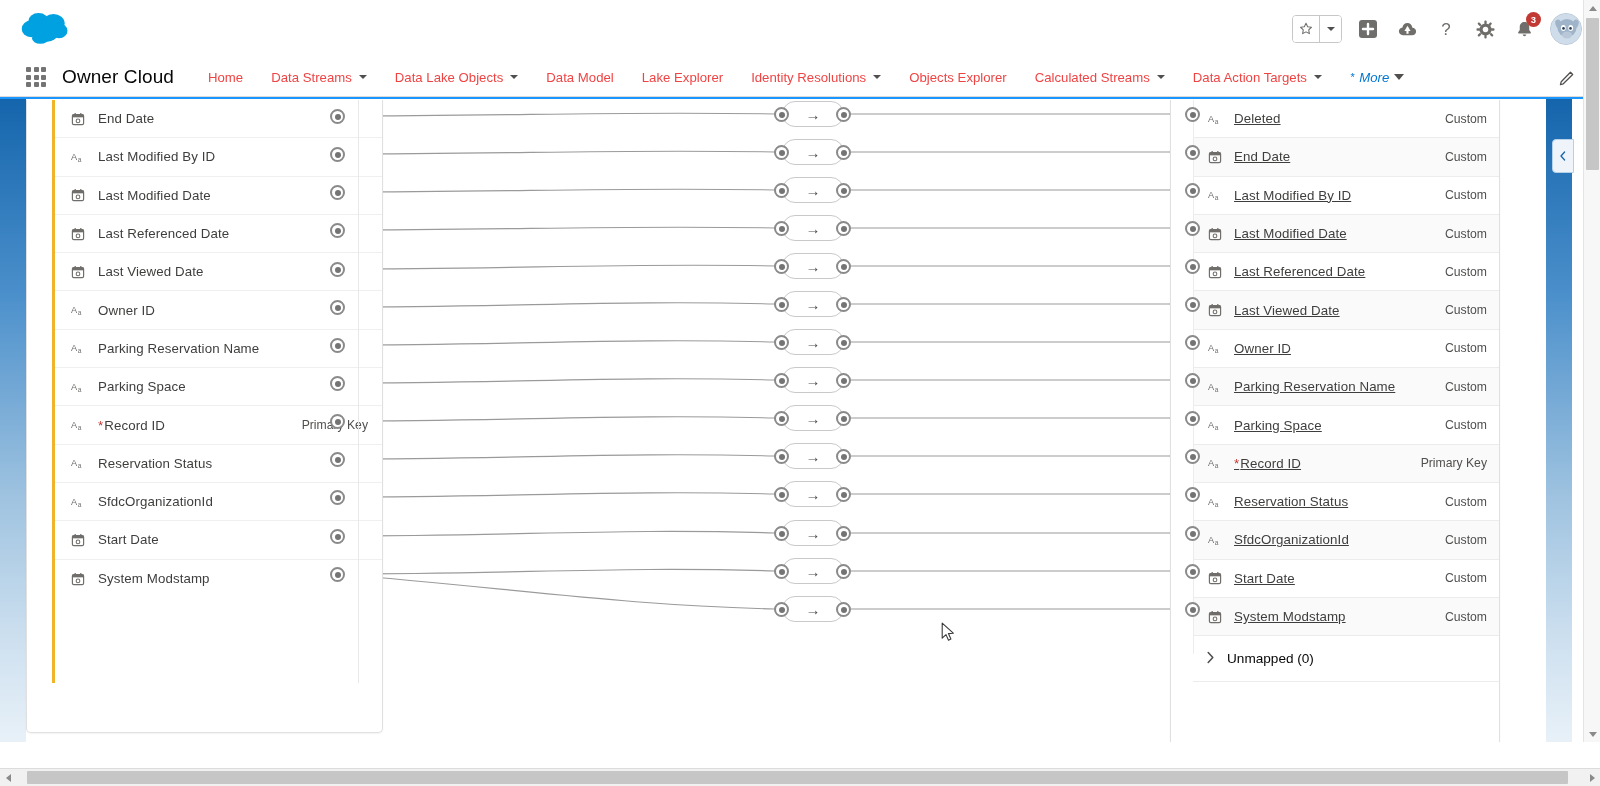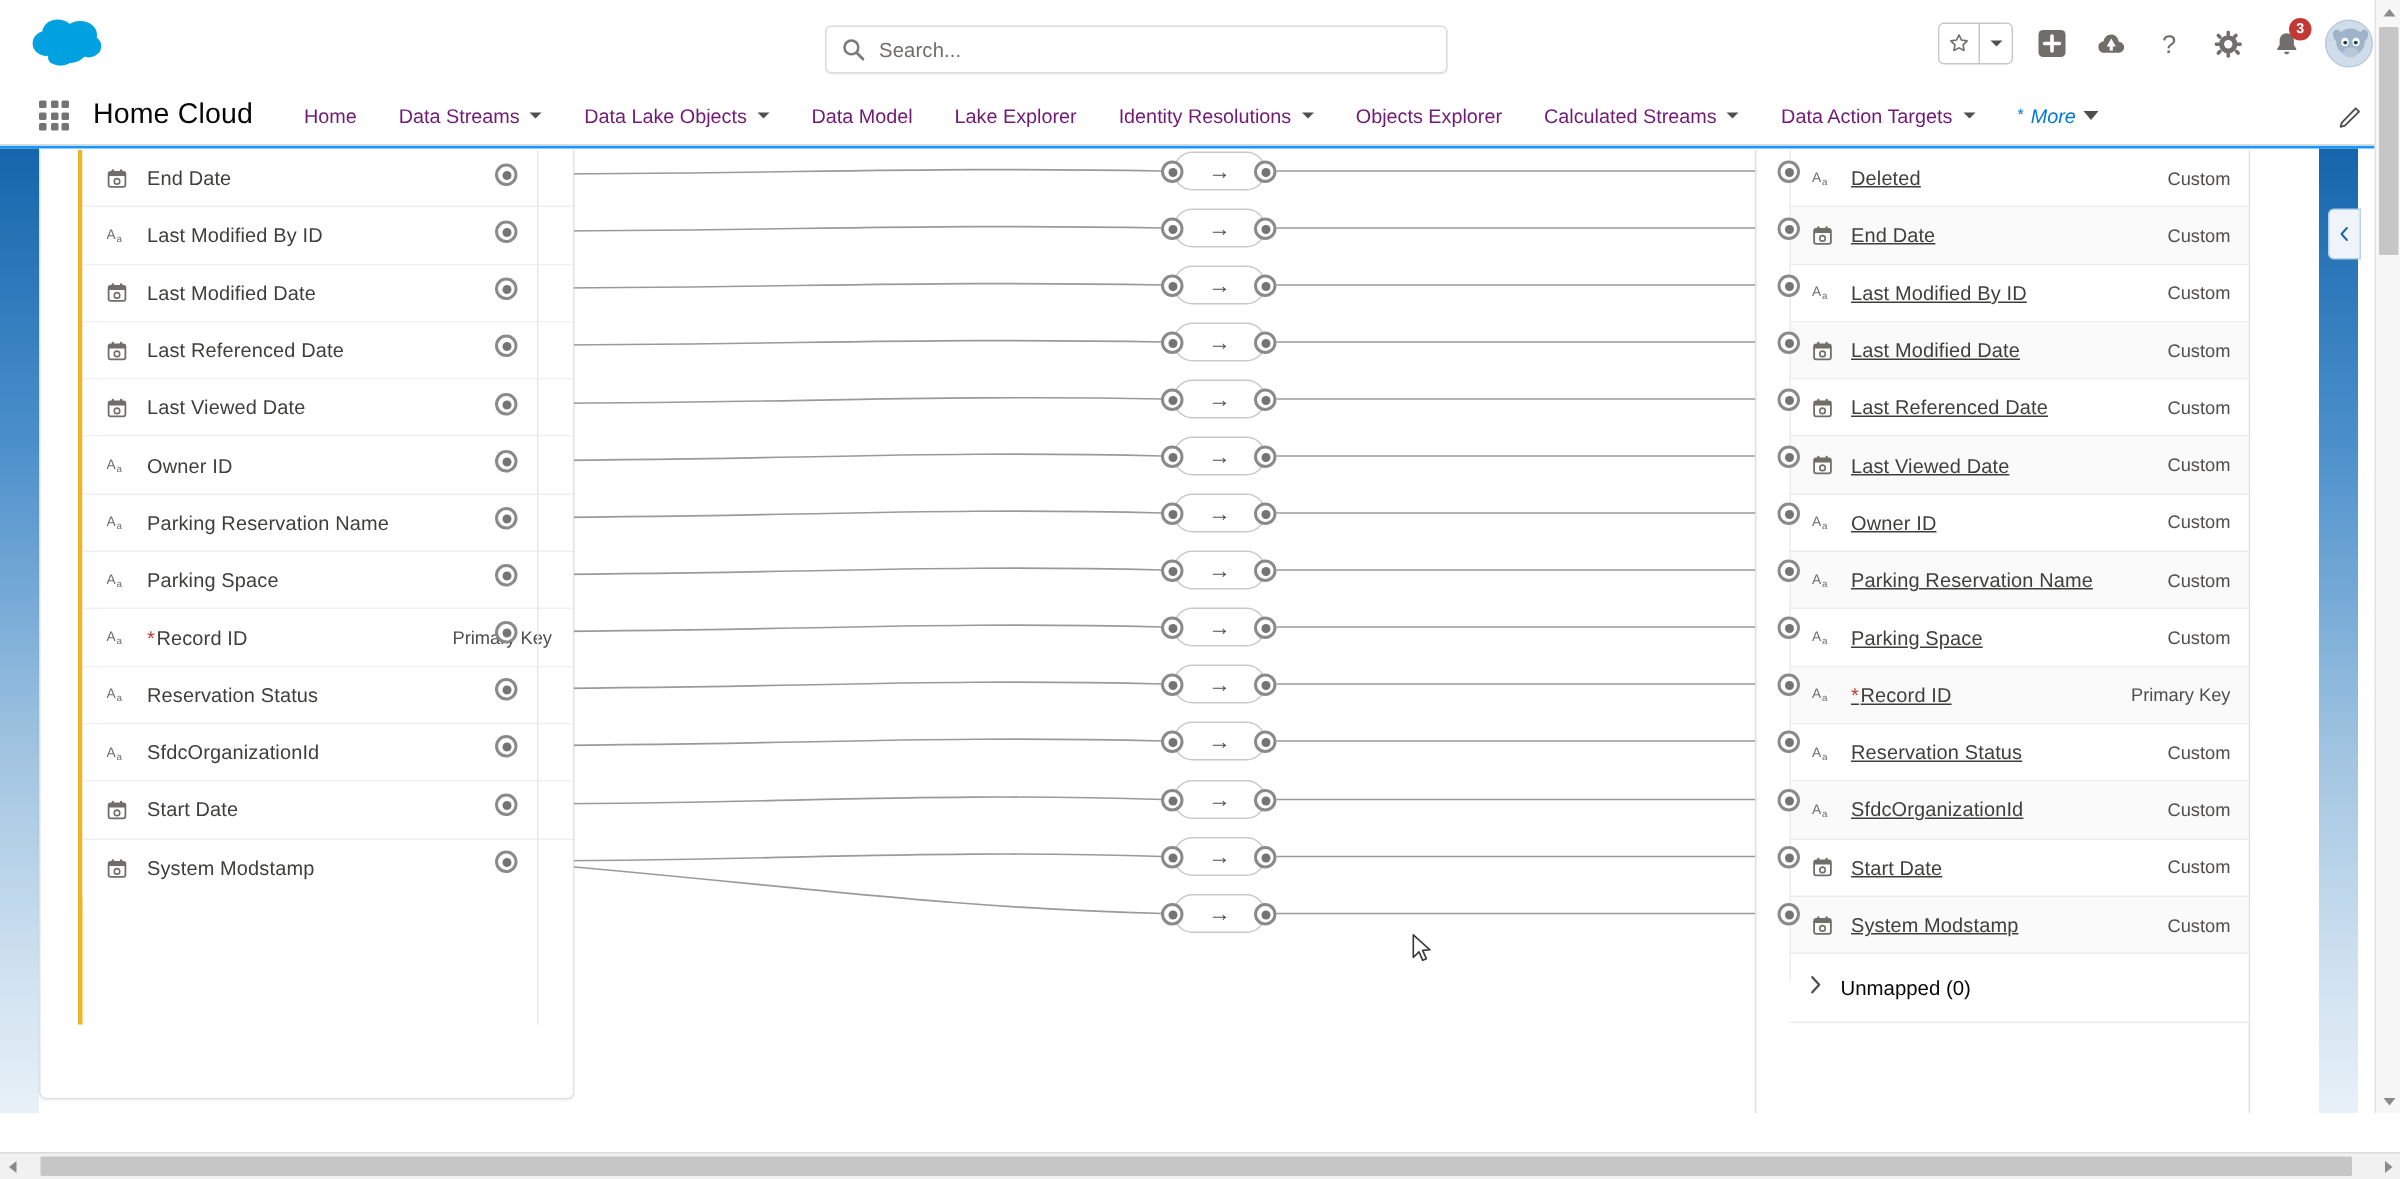--- a/index.html
+++ b/index.html
@@ -49,21 +49,21 @@
     background:#fff; border-bottom:1px solid #dddbda;
     display:flex; align-items:center;
   }
   .waffle { width:20px; height:20px; margin-left:26px; margin-right:16px; display:grid;
             grid-template-columns:repeat(3,1fr); grid-template-rows:repeat(3,1fr); gap:2.5px; }
   .waffle i { background:#747474; border-radius:1px; display:block; }
   .app-title { font-size:19px; color:#080707; letter-spacing:.1px; margin-right:20px; white-space:nowrap; }
   .nav-items { display:flex; align-items:center; height:39px; }
   .nav-item {
     display:flex; align-items:center; gap:7px; padding:0 14px; height:39px;
-    font-size:13.2px; color:#701a75; white-space:nowrap; cursor:pointer;
+    font-size:13.2px; color:#ef4444; white-space:nowrap; cursor:pointer;
   }
   .nav-item.more { color:#0176d3; font-style:italic; gap:5px; }
   .nav-item .ast { color:#0176d3; font-size:11px; }
   .caret-dn { width:0;height:0;border-left:4px solid transparent;border-right:4px solid transparent;border-top:4.5px solid #514f4d; }
   .caret-dn-f { width:0;height:0;border-left:5px solid transparent;border-right:5px solid transparent;border-top:6px solid #514f4d; }
   .pencil-btn { position:absolute; right:22px; top:9px; width:22px; height:22px; display:flex; align-items:center; justify-content:center; }
 
   
   .canvas {
     position:absolute; left:0; top:97px; width:1600px; height:645px;
@@ -184,29 +184,20 @@
           <ellipse cx="22" cy="12" rx="11" ry="9"></ellipse>
           <ellipse cx="38" cy="14" rx="12" ry="10"></ellipse>
           <ellipse cx="14" cy="20" rx="10" ry="9"></ellipse>
           <ellipse cx="30" cy="24" rx="13" ry="10"></ellipse>
           <ellipse cx="44" cy="22" rx="9" ry="8"></ellipse>
           <ellipse cx="24" cy="30" rx="9" ry="6"></ellipse>
         </g>
       </svg>
     </div>
 
-    <div class="gsearch">
-      <span class="s-ico">
-        <svg viewBox="0 0 16 16" width="16" height="16">
-          <circle cx="6.6" cy="6.6" r="4.6" fill="none" stroke="#514f4d" stroke-width="1.7"></circle>
-          <line x1="10.1" y1="10.1" x2="14.3" y2="14.3" stroke="#514f4d" stroke-width="1.9" stroke-linecap="round"></line>
-        </svg>
-      </span>
-      <span class="s-ph">Search...</span>
-    </div>
 
     <div class="hdr-icons">
 
       <div class="fav-group">
         <div class="fav-btn">
           <svg viewBox="0 0 16 16" width="14" height="14">
             <path d="M8 1.4l1.9 4 4.3.6-3.1 3 .75 4.3L8 11.3 4.15 13.3 4.9 9l-3.1-3 4.3-.6z" fill="none" stroke="#706e6b" stroke-width="1.2" stroke-linejoin="round"></path>
           </svg>
         </div>
         <div class="fav-caret">
@@ -282,21 +273,21 @@
       <i></i>
         <i></i>
         <i></i>
         <i></i>
         <i></i>
         <i></i>
         <i></i>
         <i></i>
         <i></i>
     </div>
-    <div class="app-title">Home Cloud</div>
+    <div class="app-title">Owner Cloud</div>
     <div class="nav-items">
       <div class="nav-item">
         <span>Home</span>
       </div>
       <div class="nav-item">
         <span>Data Streams</span>
         <span class="caret-dn"></span>
       </div>
       <div class="nav-item">
         <span>Data Lake Objects</span>

